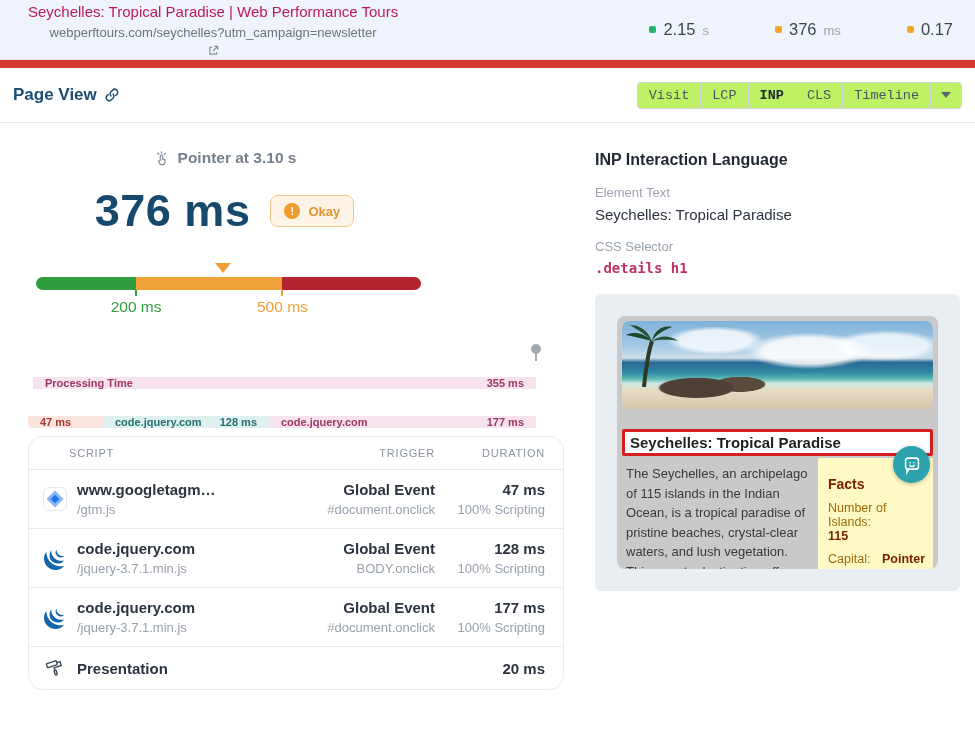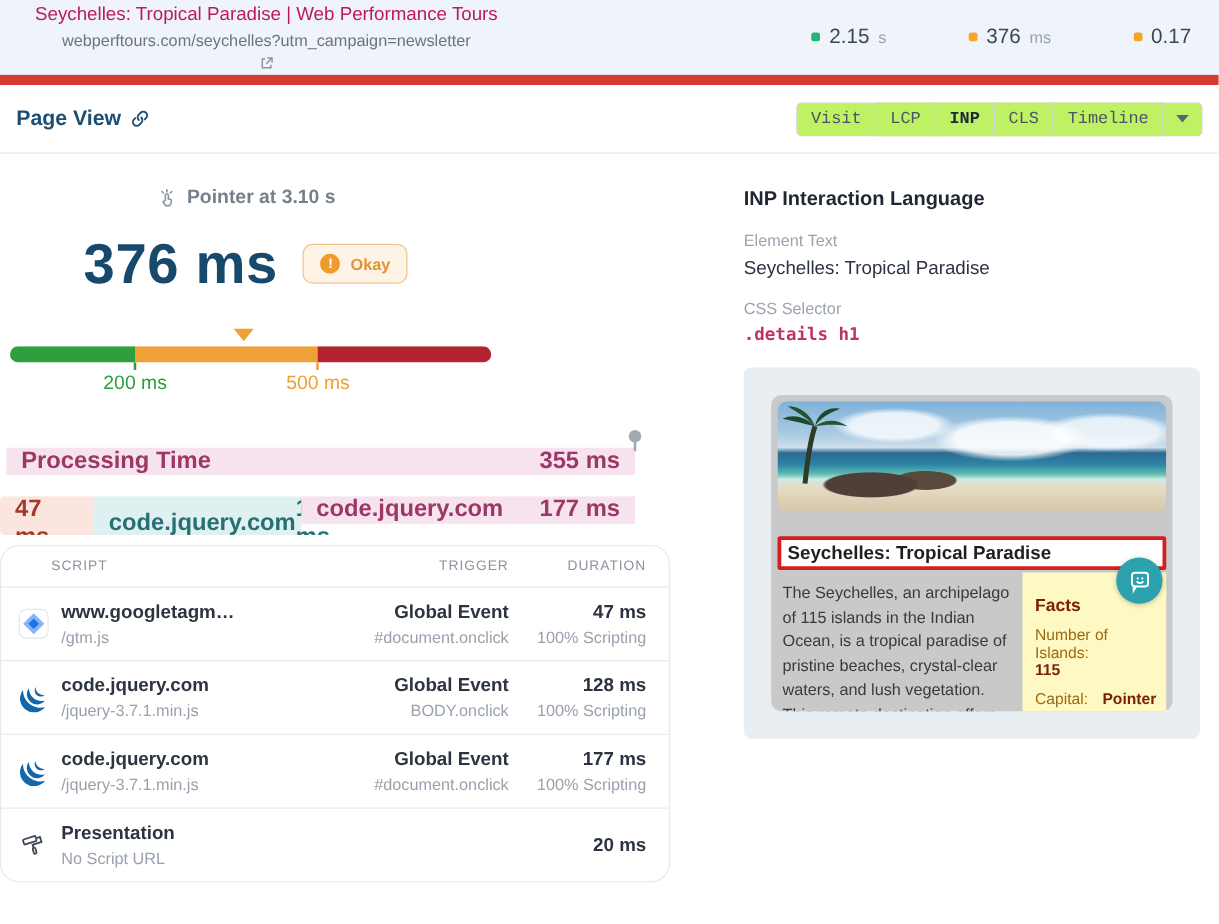--- a/index.html
+++ b/index.html
@@ -31,21 +31,21 @@
   .page-view { font-size:17px; font-weight:bold; color:#1c4d72; display:flex; align-items:center; gap:7px; }
   .tab-group { margin-left:auto; display:flex; }
   .tab-btn { border:1px solid #cfd4db; background:#bef264; padding:5px 11px; font-size:13.5px; color:#4b5563; margin-left:-1px; cursor:pointer; font-family:Liberation Mono, monospace; }
   .tab-btn:first-child { border-radius:4px 0 0 4px; margin-left:0; }
   .tab-btn.active { font-weight:bold; color:#1f2733; }
   .tab-btn.caret-btn { border-radius:0 4px 4px 0; display:flex; align-items:center; padding:5px 10px; }
   .caret-down { width:0; height:0; border-left:5px solid transparent; border-right:5px solid transparent; border-top:6px solid #5a6470; }
 
   
   .main { display:flex; }
-  .left-col { width:560px; padding:26px 12px 0 0; }
+  .left-col { width:560px; padding:26px 12px 0 28px; }
   .right-col { flex:1; padding:28px 15px 0 35px; }
 
   
   .gauge-wrap { width:393px; }
   .pointer-row { display:flex; justify-content:center; align-items:center; gap:8px; color:#76808d; font-size:15.5px; font-weight:bold; }
   .big-row { display:flex; justify-content:center; align-items:center; gap:20px; margin-top:18px; }
   .big-value { font-size:45px; font-weight:bold; color:#17496d; letter-spacing:0.5px; }
   .badge { display:flex; align-items:center; gap:8px; border:1px solid #f3c48e; background:#fdf4e7; border-radius:8px; padding:7px 13px; }
   .badge .bang { width:16px; height:16px; border-radius:50%; background:#ee9c2a; color:#fff; font-size:11px; font-weight:bold; display:flex; align-items:center; justify-content:center; }
   .badge .lbl { font-size:13px; font-weight:bold; color:#e4922f; }
@@ -61,21 +61,21 @@
   .tick-good { left:calc(26% - 1px); background:#2e9e3f; }
   .tick-poor { left:calc(64% - 1px); background:#efa036; }
   .scale-labels { position:relative; height:22px; margin-top:8px; font-size:15.5px; }
   .lab-good { position:absolute; left:26%; transform:translateX(-50%); color:#2e9e3f; }
   .lab-poor { position:absolute; left:64%; transform:translateX(-50%); color:#efa036; }
 
   
   .bars { margin-top:38px; width:536px; position:relative; }
   .pin { position:absolute; top:-14px; left:503px; width:10px; height:10px; border-radius:50%; background:#a3a9b1; }
   .pin::after { content:""; position:absolute; left:4px; top:9px; width:2px; height:8px; background:#a3a9b1; }
-  .wbar { height:31px; display:flex; border-radius:4px; overflow:hidden; font-size:19px; align-items:flex-start; }
+  .wbar { height:31px; display:flex; border-radius:4px; overflow:hidden; font-size:11px; align-items:flex-end; }
   .wbar + .wbar { margin-top:8px; }
   .wseg { display:flex; align-items:center; }
   .sliver-green { width:5px; background:#cdebd0; }
   .seg-pink { background:#f7e3ee; color:#9c3766; font-weight:bold; }
   .seg-pink-main { flex:1; justify-content:space-between; padding:0 12px; }
   .seg-lavender { width:28px; background:#dfe3f7; }
   .seg-salmon { width:75px; background:#fbe5de; color:#a23a2c; font-weight:bold; padding:0 12px; }
   .seg-teal { width:166px; background:#def0f0; color:#266f74; font-weight:bold; justify-content:space-between; padding:0 12px; }
   .seg-greenend { width:28px; background:#d9efdb; }
 
@@ -314,21 +314,20 @@
       <div class="st-row">
         <div class="st-icon">
           <svg width="20" height="20" viewBox="0 0 24 24" style="transform:rotate(-18deg)" fill="none" stroke="#3c4654" stroke-width="1.7">
             <rect x="3.5" y="4" width="12.5" height="5" rx="1"></rect>
             <path d="M16 6.5h4v5h-9v3"></path>
             <rect x="9.8" y="14.5" width="2.6" height="6" rx="1.2"></rect>
           </svg>
         </div>
         <div class="cell-script">
           <div class="cell-main">Presentation</div>
-          <div class="cell-sub">No Script URL</div>
         </div>
         <div class="cell-trigger">
           <div class="cell-main"></div>
         </div>
         <div class="cell-duration">
           <div class="cell-main">20 ms</div>
         </div>
       </div>
     </div>
   </div>

